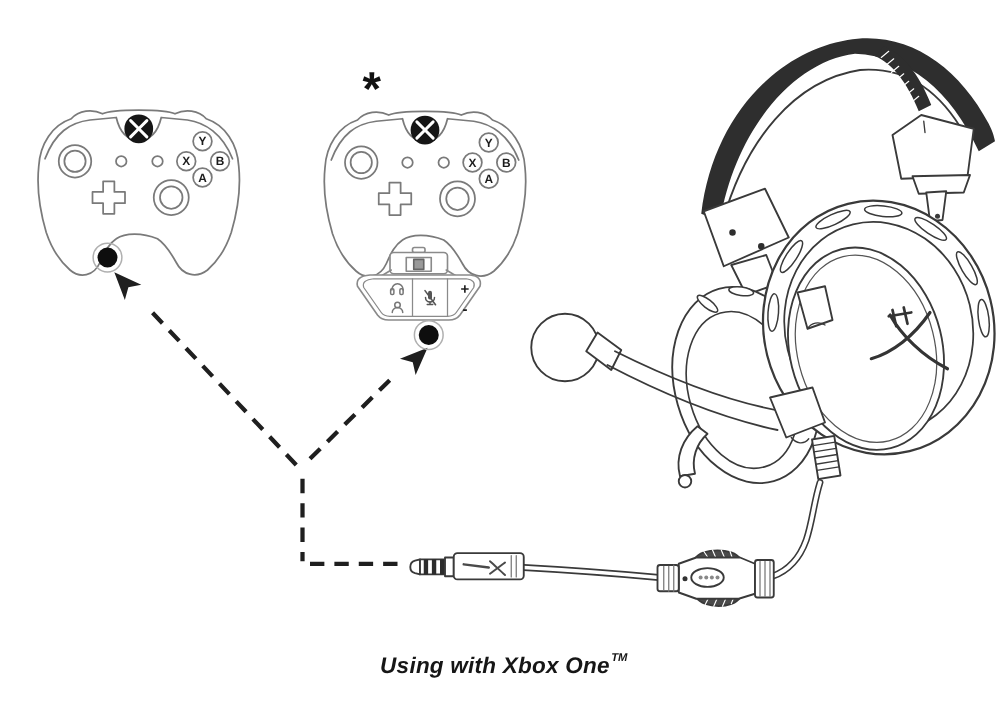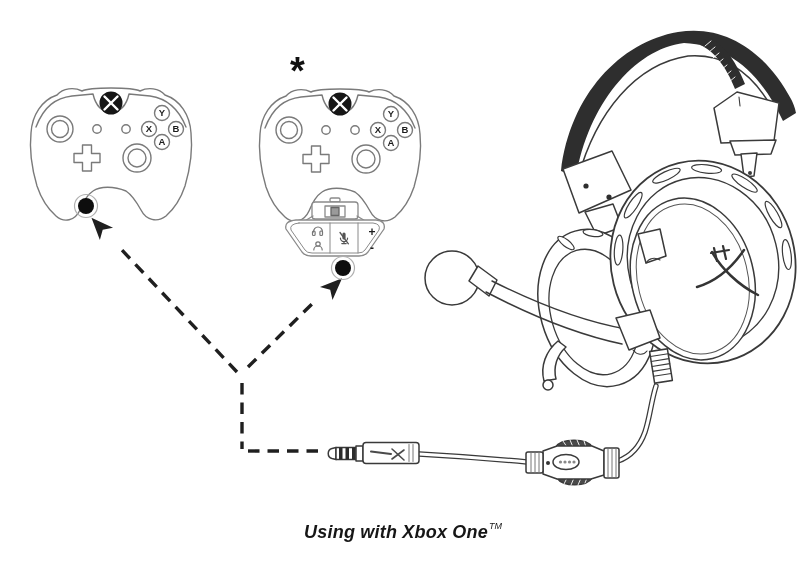--- a/index.html
+++ b/index.html
@@ -1,21 +1,21 @@
 <!DOCTYPE html>
 <html><head>
 <meta charset="utf-8">
 <style>
   html,body{margin:0;padding:0;background:#ffffff;}
   .stage{position:relative;width:806px;height:567px;background:#ffffff;overflow:hidden;
          font-family:"Liberation Sans",sans-serif;}
   .stage svg{position:absolute;left:0;top:0;}
   .caption{position:absolute;top:521px;left:0;width:806px;text-align:center;
            font-weight:bold;font-style:italic;font-size:18px;color:#161616;letter-spacing:.2px;}
-  .caption .tm{font-size:9px;font-weight:normal;vertical-align:9px;letter-spacing:0;margin-left:1px;}
+  .caption .tm{font-size:9px;font-weight:bold;vertical-align:9px;letter-spacing:0;margin-left:1px;}
   svg text.btn{font-family:"Liberation Sans",sans-serif;font-weight:bold;fill:#1c1c1c;}
 </style>
 </head>
 <body>
 
 <div class="stage">
 <svg width="806" height="567" viewBox="0 0 806 567">
 
   <g stroke="#3a3a3a" fill="none" stroke-width="1.5" stroke-linecap="round" stroke-linejoin="round">
 

